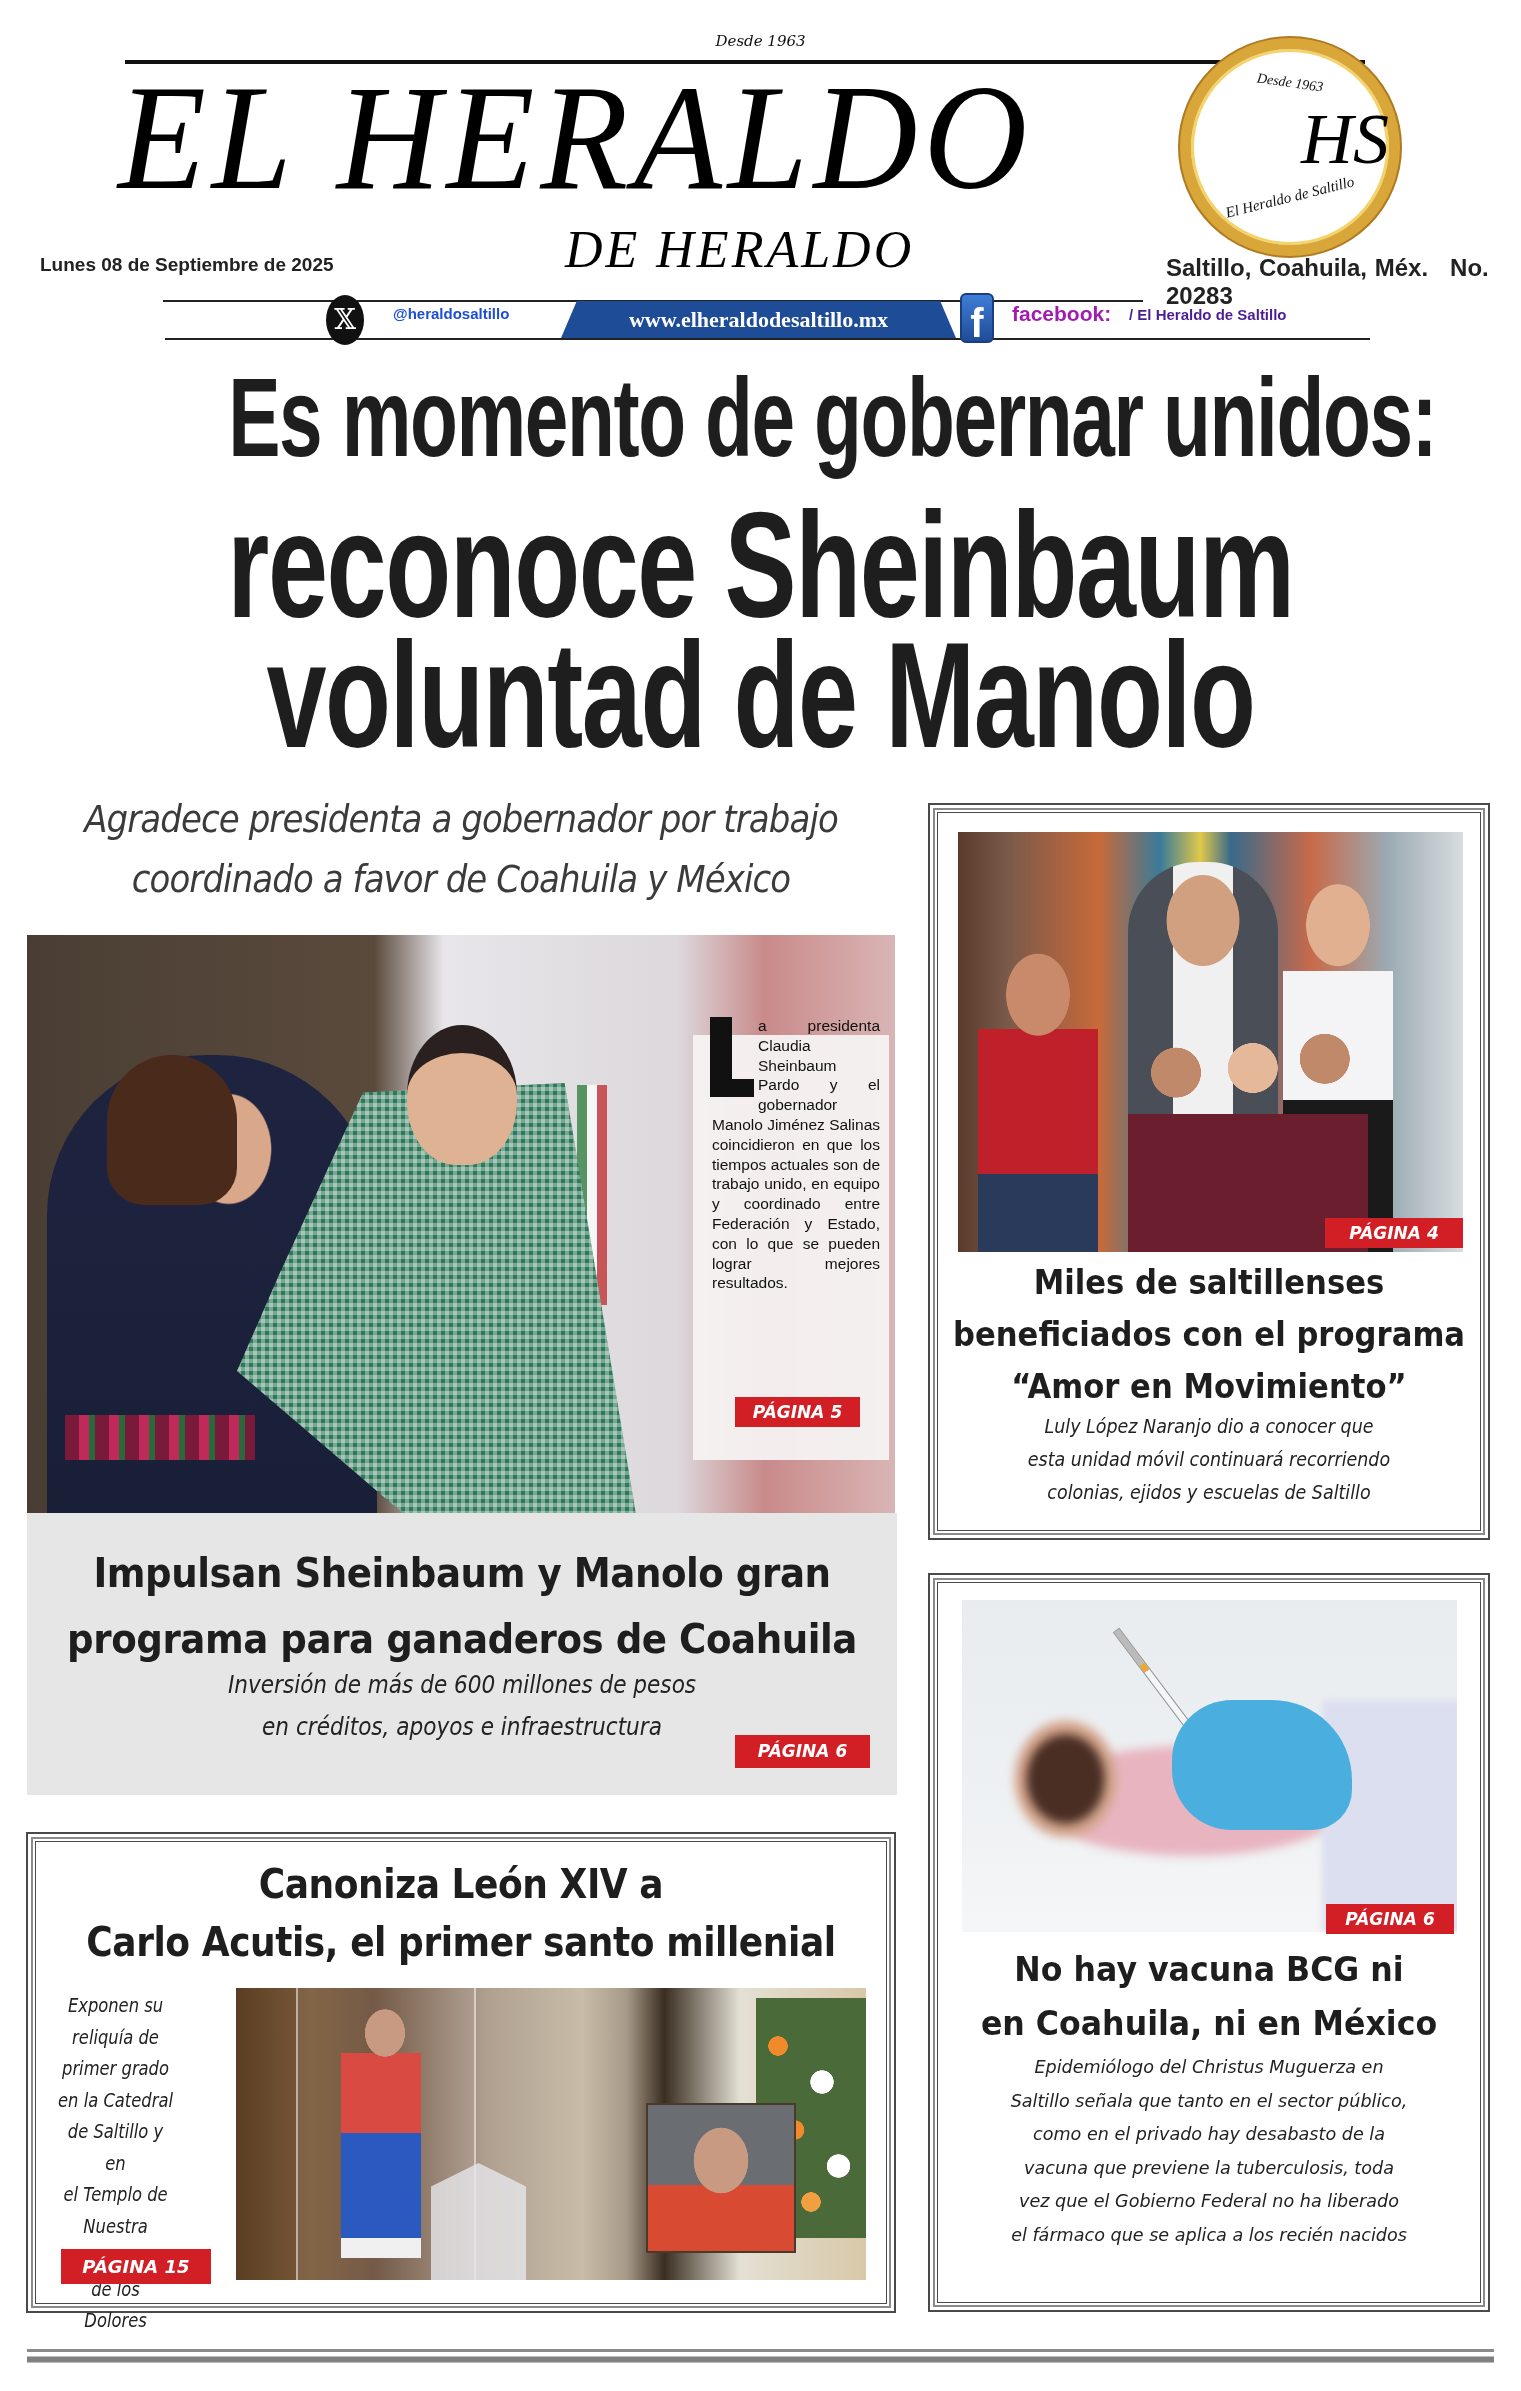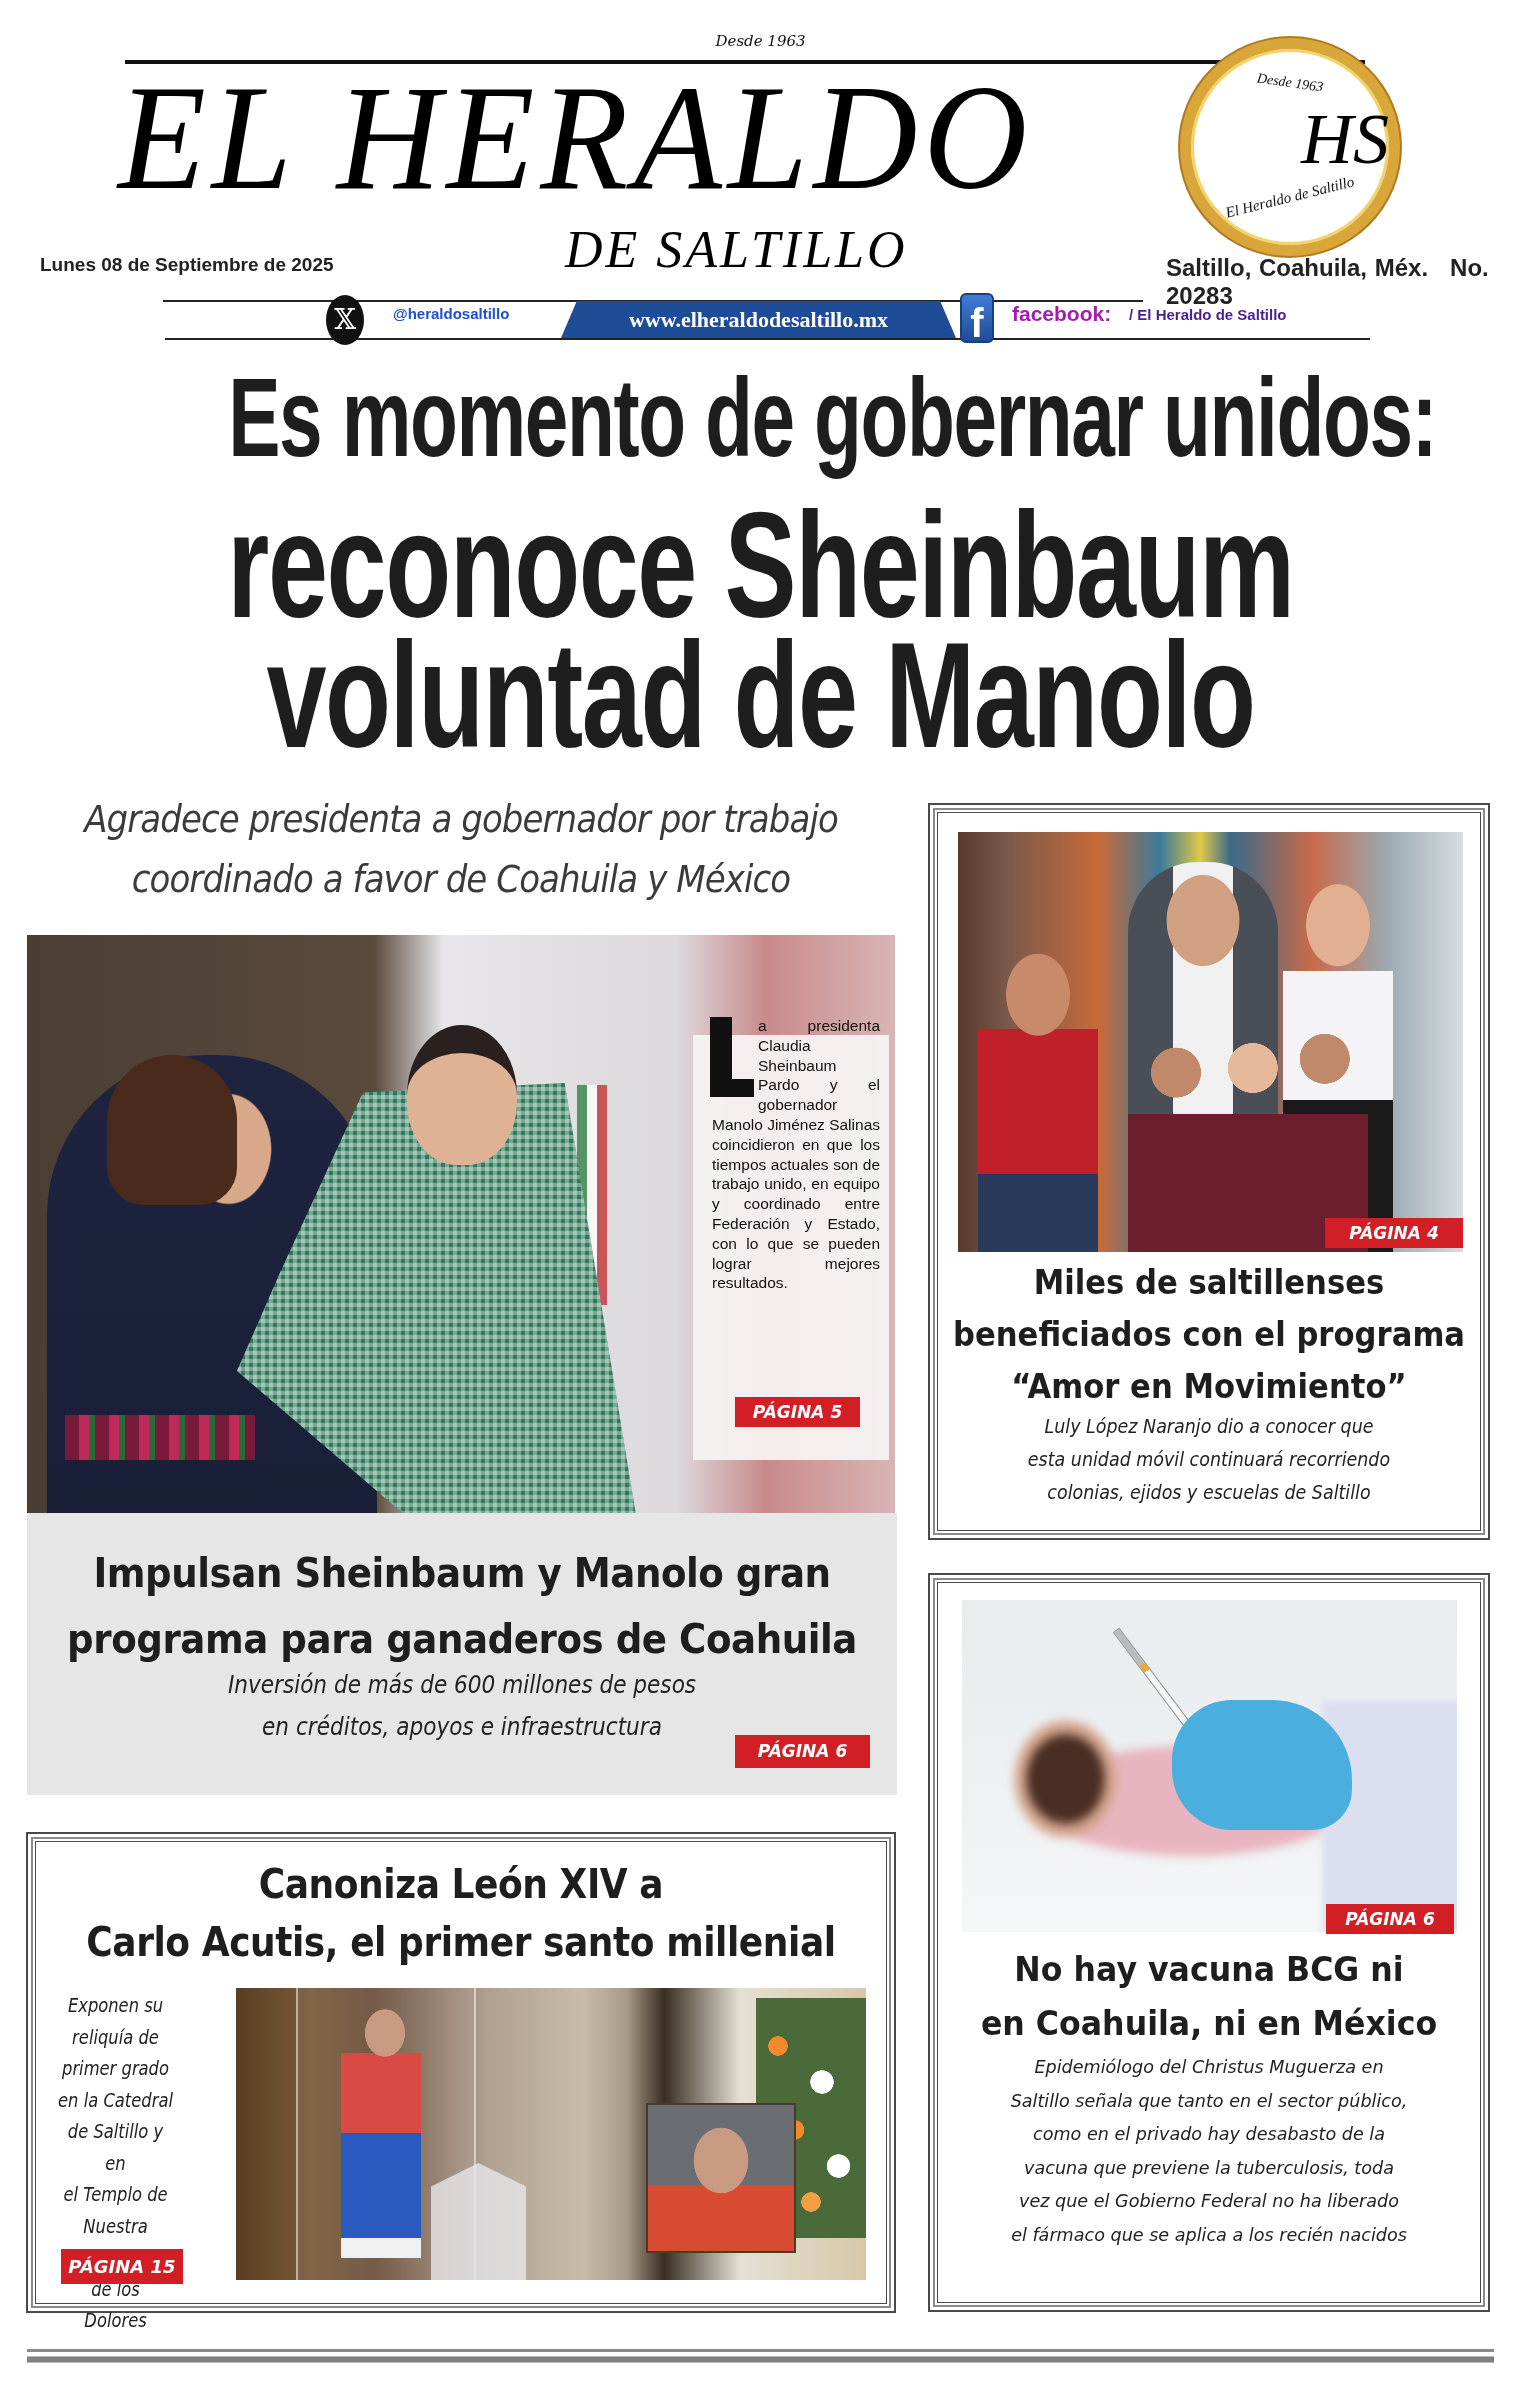--- a/index.html
+++ b/index.html
@@ -82,39 +82,39 @@
   .b2-glove { left: 210px; top: 100px; width: 180px; height: 130px; background: #4aaedf; border-radius: 60px 80px 40px 60px; filter: blur(0.5px); }
   .b2-coat { left: 360px; top: 100px; width: 140px; height: 232px; background: #dcdff0; filter: blur(3px); }
   .b2-syringe { left: 150px; top: 30px; width: 8px; height: 170px; background: linear-gradient(#bbb 0 25%, #f0a830 25% 30%, #f4f6f8 30%); transform: rotate(-37deg); transform-origin: top; border: 1px solid #999; }
   .badge6b { left: 1326px; top: 1904px; width: 128px; height: 30px; font-size: 17px; line-height: 30px; }
   .b2-title { left: 928px; width: 562px; top: 1942px; text-align: center; font-family: "DejaVu Sans", sans-serif; font-weight: bold; font-size: 34px; line-height: 54px; color: #1e1e1e; transform: scaleX(0.93); }
   .b2-sub { left: 928px; width: 562px; top: 2050px; text-align: center; font-family: "DejaVu Sans", sans-serif; font-style: italic; font-size: 18.5px; line-height: 33.5px; color: #222; transform: scaleX(0.95); }
 
   
   .b3-title { left: 26px; width: 870px; top: 1855px; text-align: center; font-family: "DejaVu Sans", sans-serif; font-weight: bold; font-size: 40px; line-height: 58px; color: #1e1e1e; transform: scaleX(0.9); letter-spacing: -0.5px; }
   .b3-side { left: 48px; width: 135px; top: 1990px; text-align: center; font-family: "DejaVu Sans", sans-serif; font-style: italic; font-size: 19px; line-height: 31.5px; color: #222; transform: scaleX(0.86); }
-  .badge15 { left: 61px; top: 2249px; width: 122px; height: 35px; font-size: 18px; line-height: 35px; }
+  .badge15 { left: 61px; top: 2249px; width: 150px; height: 35px; font-size: 18px; line-height: 35px; }
   .b3-photo { left: 236px; top: 1988px; width: 630px; height: 292px; overflow: hidden; background: linear-gradient(90deg, #5a3e22 0%, #7a5a3a 12%, #6a4e3a 22%, #b0a090 40%, #c8bca8 55%, #a89a88 62%, #3a2e22 68%, #e4e0d4 80%, #d8c8a8 100%); }
   .b3-statue { left: 105px; top: 20px; width: 80px; height: 250px; background: radial-gradient(ellipse 22px 26px at 55% 10%, #c89a82 90%, transparent 92%), linear-gradient(transparent 18%, #d84a42 18%, #d84a42 50%, #2a5ac0 50%, #2a5ac0 92%, #f0f0f0 92%); }
   .b3-case { left: 60px; top: 0; width: 180px; height: 292px; border-left: 2px solid rgba(255,255,255,.5); border-right: 2px solid rgba(255,255,255,.5); background: rgba(255,255,255,.07); }
   .b3-reliq { left: 195px; top: 175px; width: 95px; height: 117px; background: rgba(230,230,235,.8); clip-path: polygon(0 20%, 50% 0, 100% 20%, 100% 100%, 0 100%); }
   .b3-portrait { left: 410px; top: 115px; width: 150px; height: 150px; background: radial-gradient(ellipse 30px 36px at 50% 38%, #c89a82 90%, transparent 92%), linear-gradient(#6a6e72 0 55%, #d84a32 55%); border: 2px solid #4a3a2a; }
   .b3-flowers { left: 520px; top: 10px; width: 110px; height: 240px; background: radial-gradient(circle 10px at 20% 20%, #f08a2a 95%, transparent), radial-gradient(circle 12px at 60% 35%, #fff 95%, transparent), radial-gradient(circle 10px at 35% 55%, #f08a2a 95%, transparent), radial-gradient(circle 12px at 75% 70%, #fff 95%, transparent), radial-gradient(circle 10px at 50% 85%, #f0a040 95%, transparent), #4a6a3a; }
 
   
   .foot-rule1 { left: 27px; top: 2349px; width: 1467px; height: 3px; background: #8a8a8a; }
   .foot-rule2 { left: 27px; top: 2356px; width: 1467px; height: 7px; background: #808080; border-top: 1px solid #bbb; border-bottom: 1px solid #bbb; }
 </style>
 </head>
 <body>
 
 <div class="abs desde">Desde 1963</div>
 <div class="abs rule-top"></div>
 <div class="abs title-main">EL HERALDO</div>
-<div class="abs title-sub">DE SALTILLO</div>
+<div class="abs title-sub">DE HERALDO</div>
 
 <div class="abs logo">
   <div class="abs logo-desde">Desde 1963</div>
   <div class="abs logo-hs">HS</div>
   <div class="abs logo-name">El Heraldo de Saltillo</div>
 </div>
 
 <div class="abs date-line">Lunes 08 de Septiembre de 2025</div>
 <div class="abs place-line">
   <span style="margin-left:0">Saltillo, Coahuila, Méx.</span><span>No. 20283</span>

